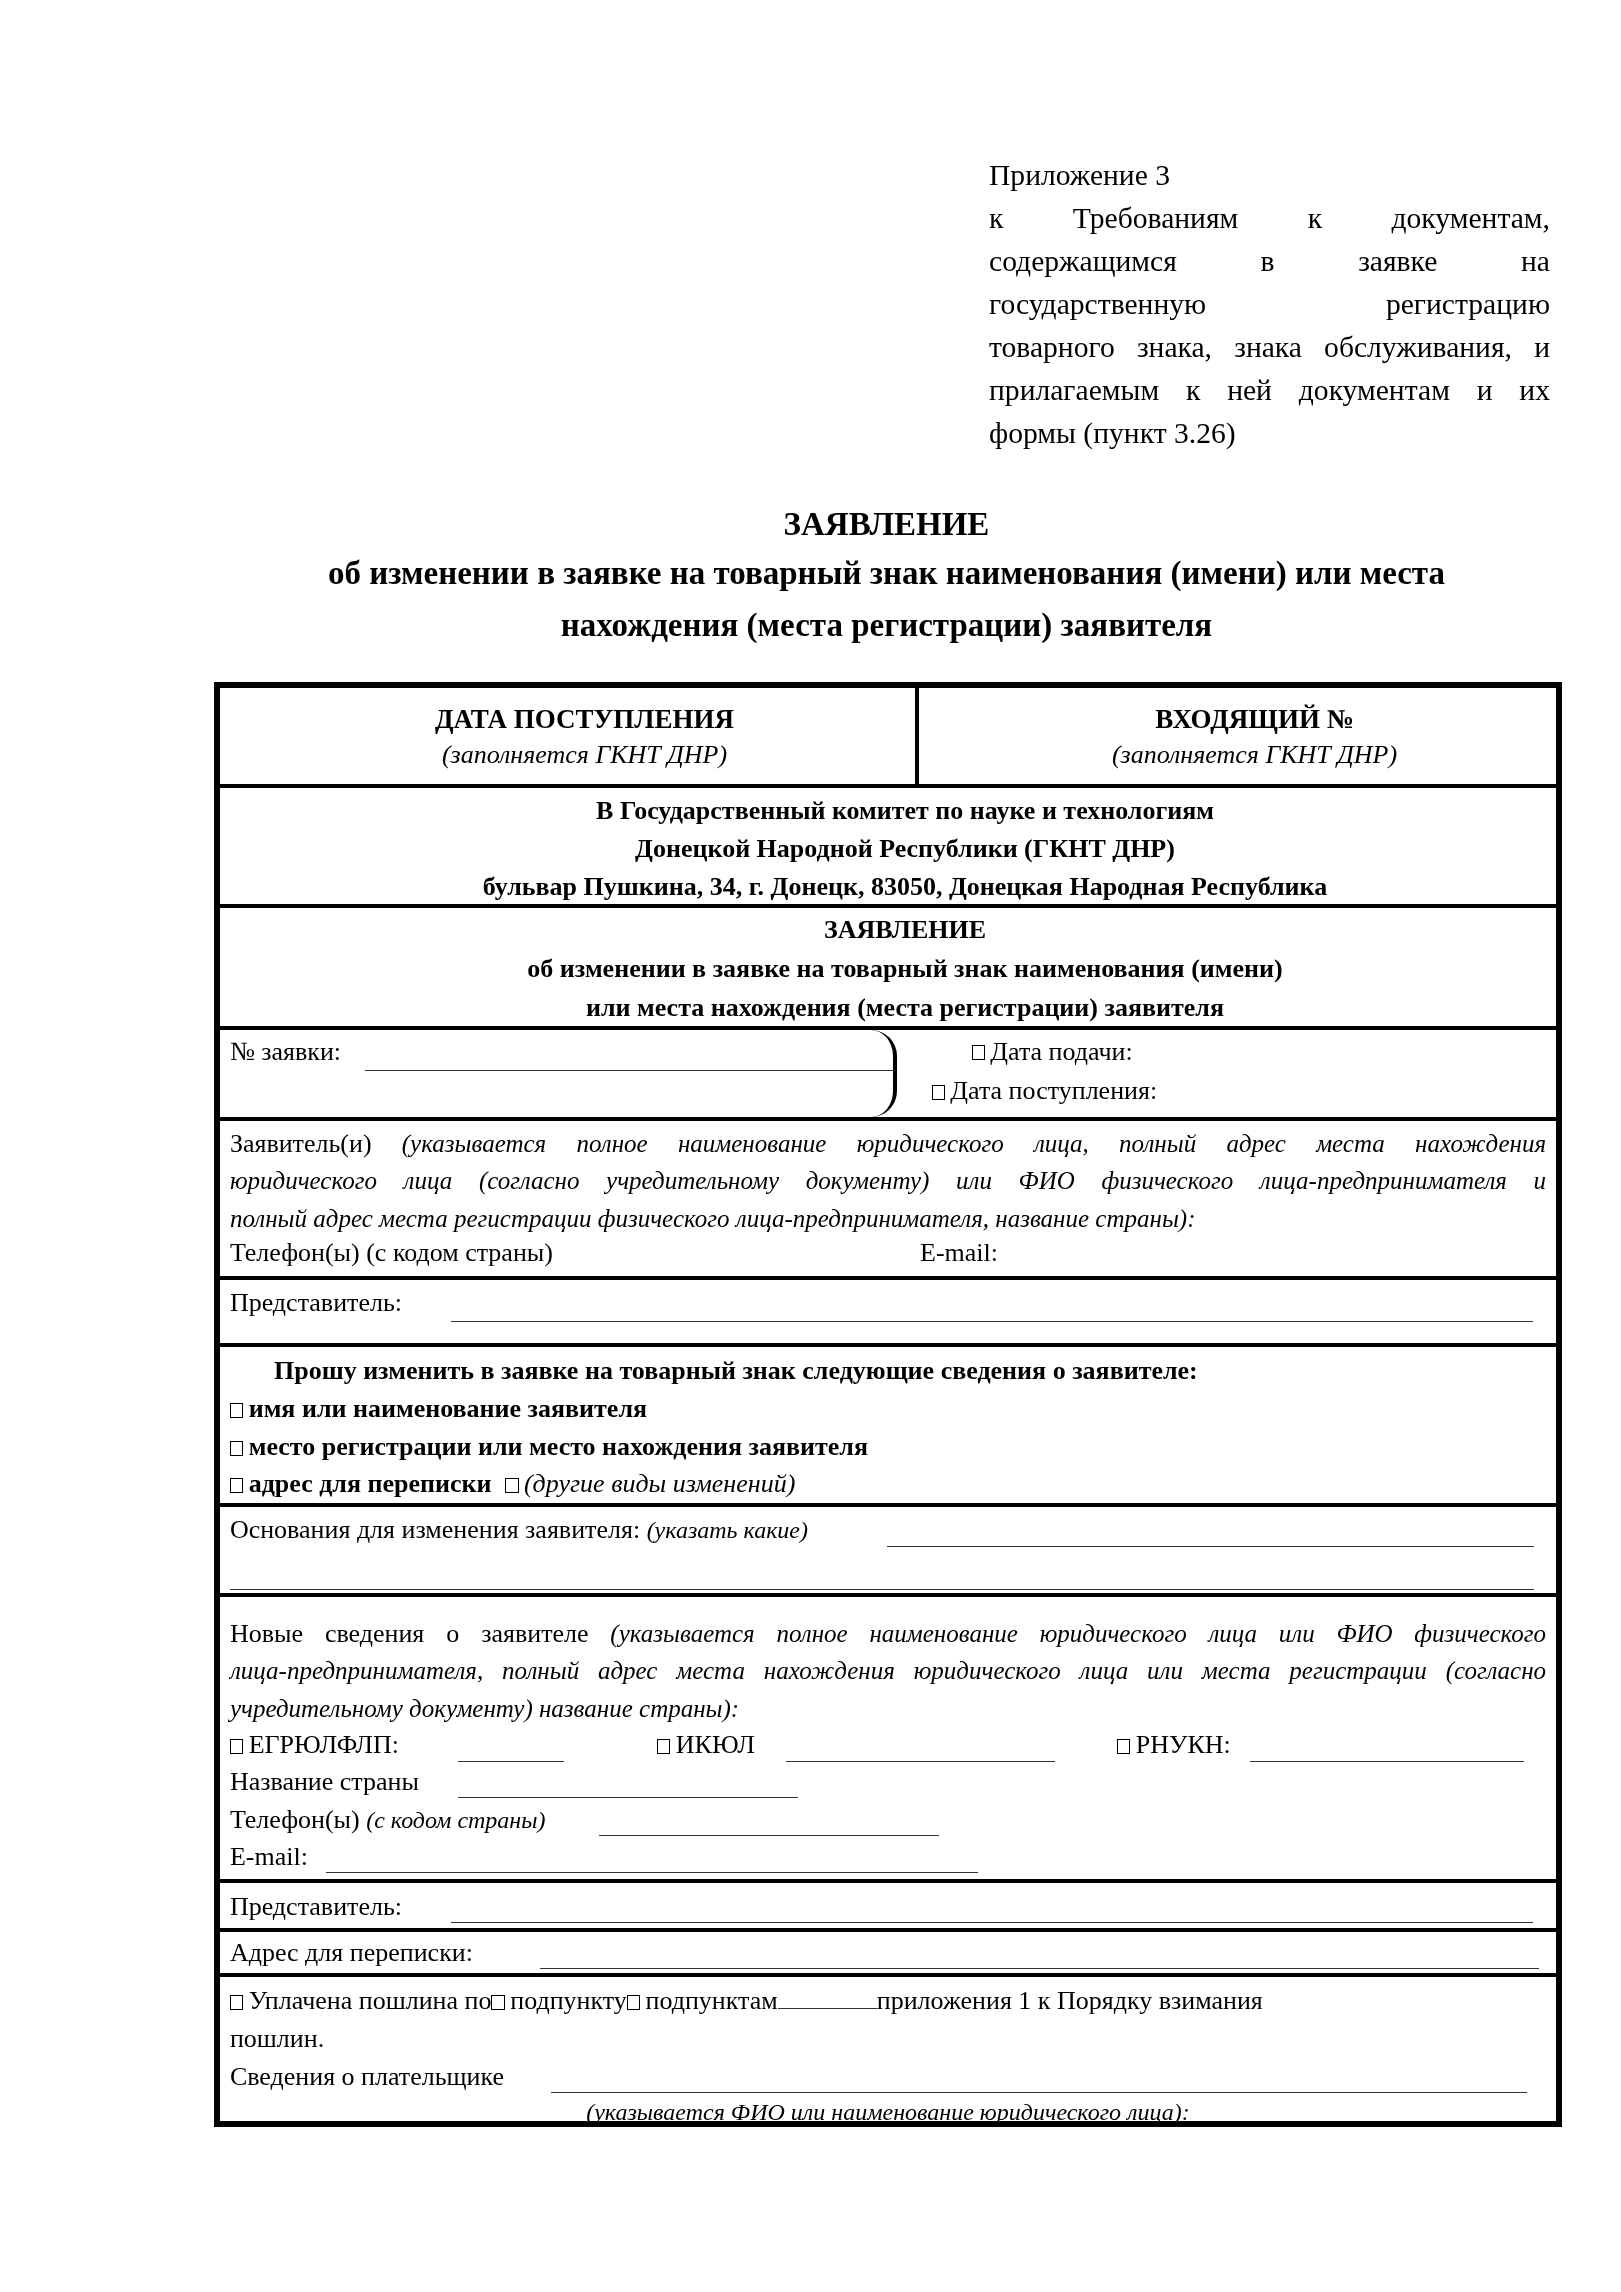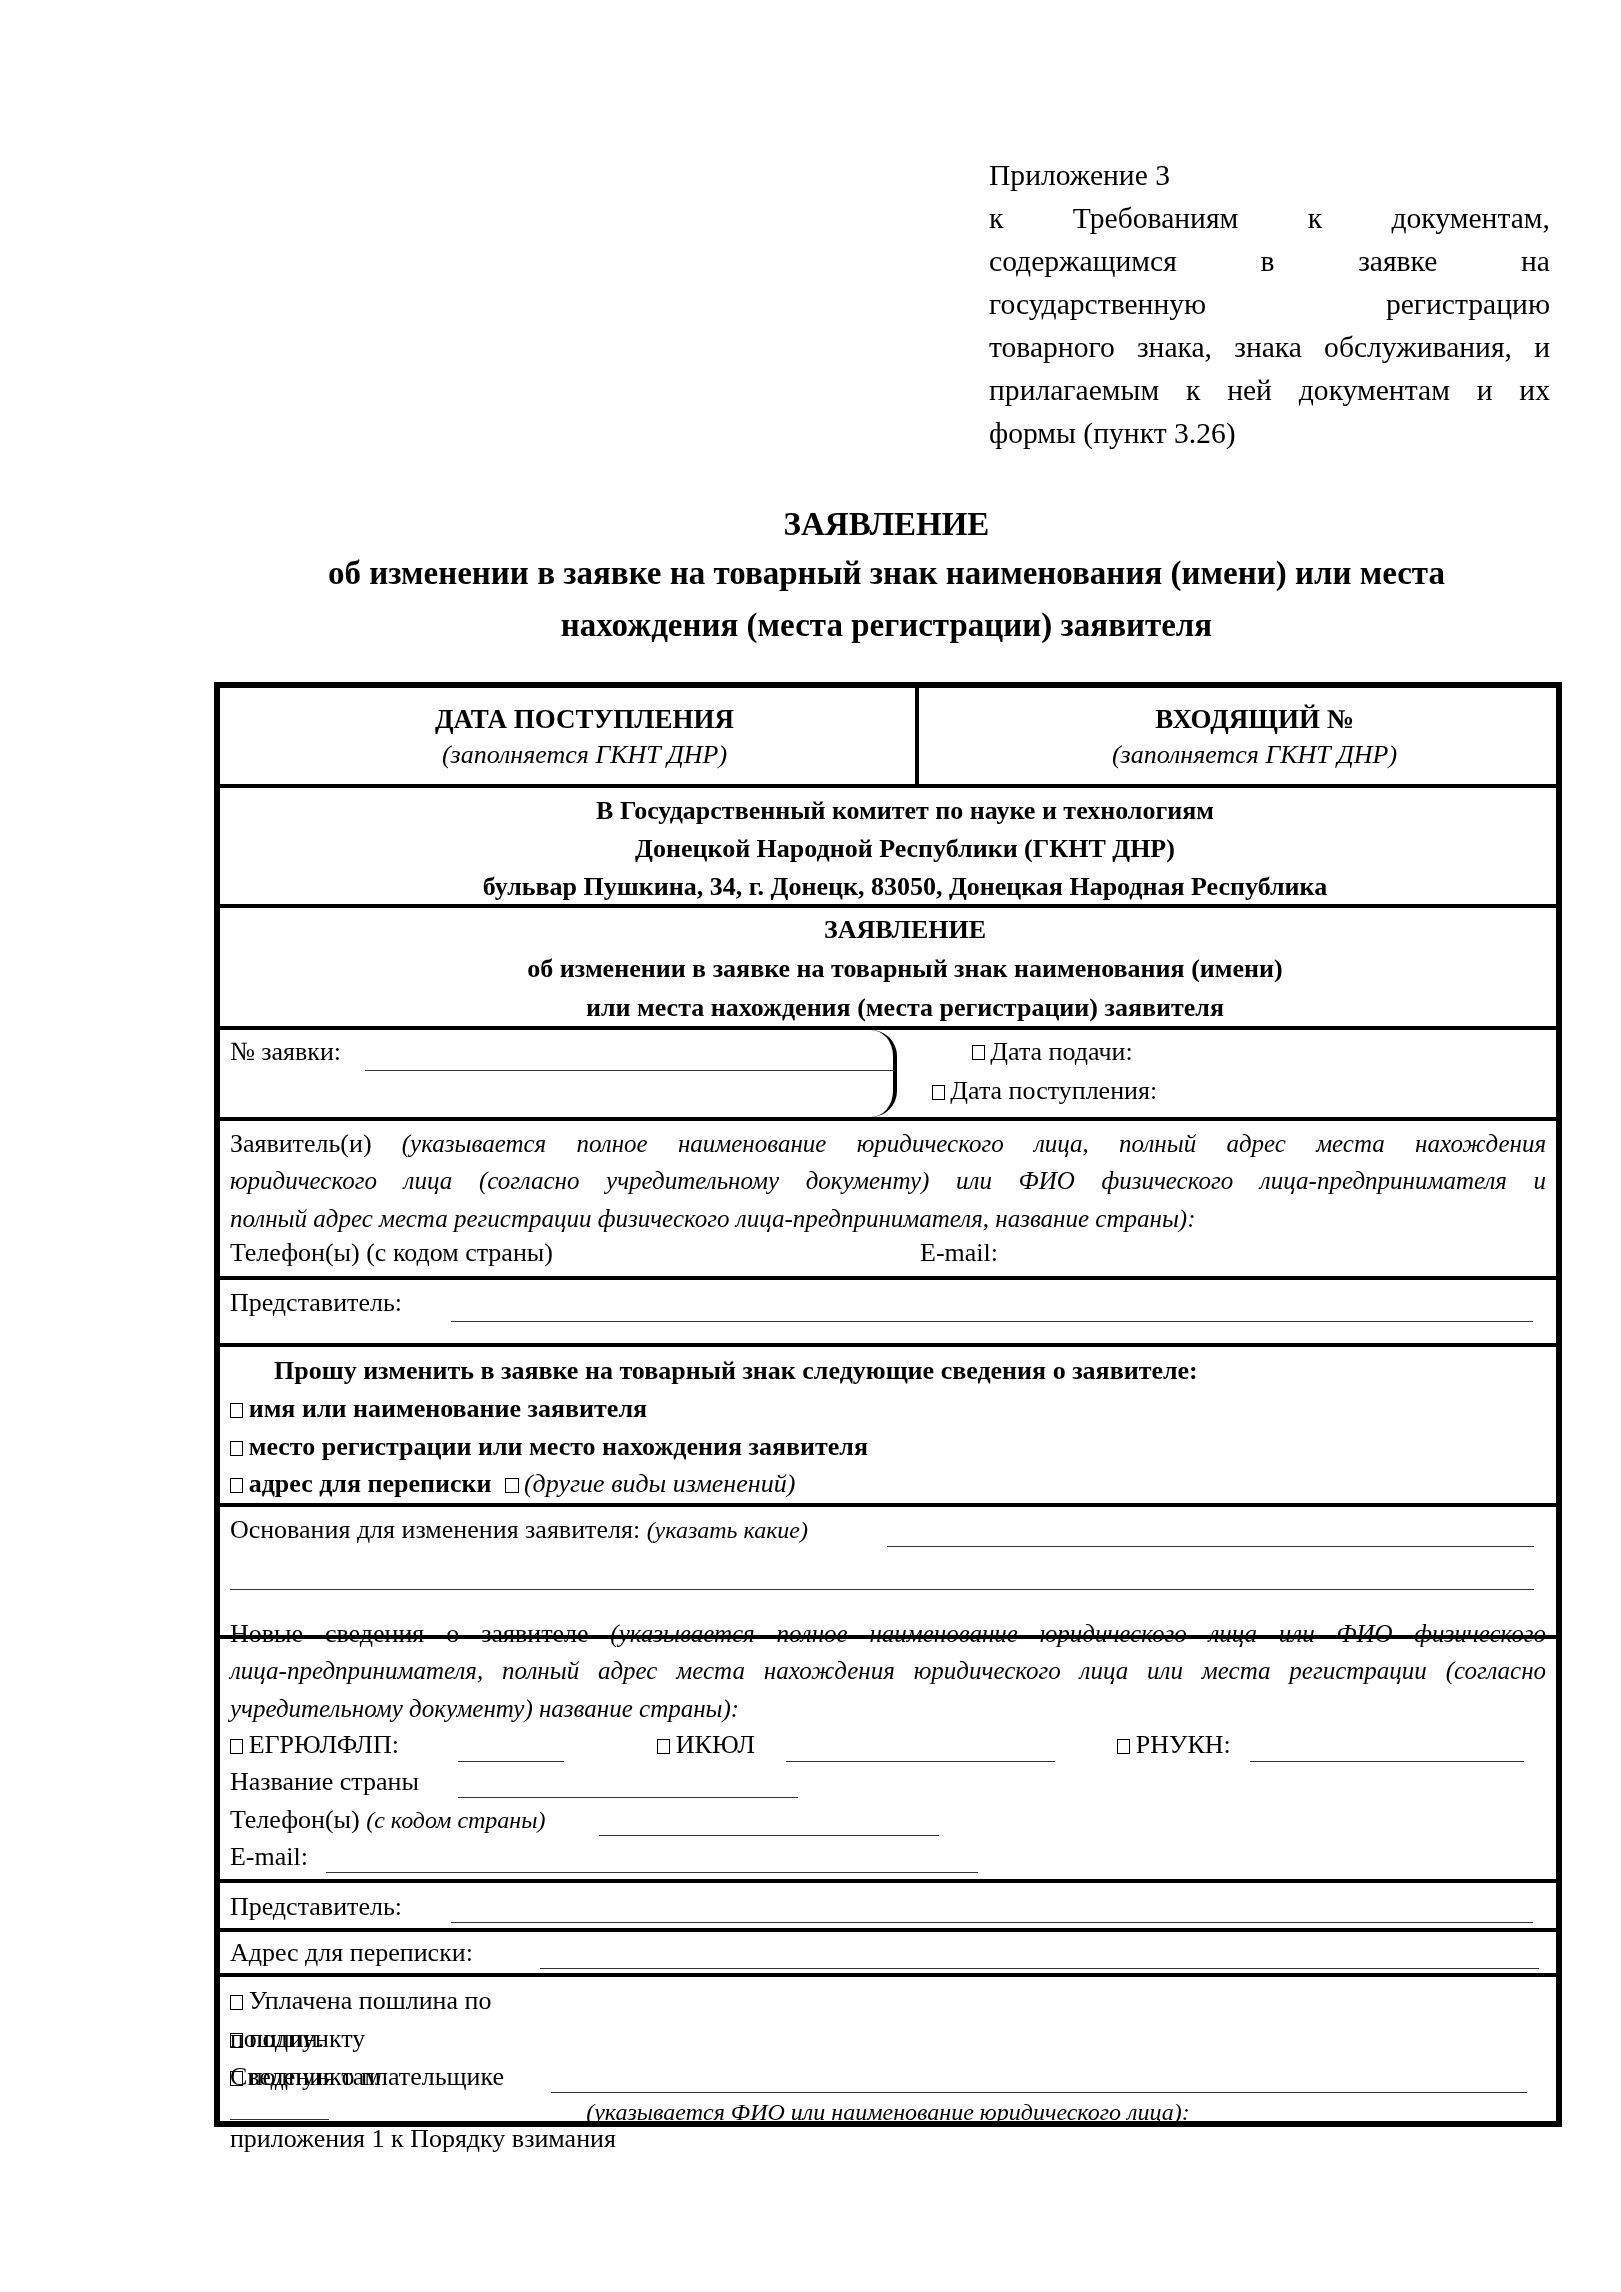--- a/index.html
+++ b/index.html
@@ -123,21 +123,21 @@
     </div>
     <div class="txt" style="left:9.9px; top:81px; line-height:38px;">
       <span class="box"></span><span>место регистрации или место нахождения заявителя</span>
     </div>
     <div class="txt" style="left:9.9px; top:118px; line-height:38px;">
       <span class="box"></span><span>адрес для переписки</span>
       <span class="box" style="margin-left:7.2px;"></span><span class="i" style="font-weight:normal;">(другие виды изменений)</span>
     </div>
   </div>
 
-  <div class="row fs29" style="top:819px; height:132px;">
+  <div class="row fs29" style="top:819px; height:90px;">
     <span class="txt" style="left:9.9px; top:3.6px; line-height:38px;">
       <span>Основания для изменения заявителя:</span>
       <span class="i fs27">(указать какие)</span>
     </span>
     <span class="txt uline" style="left:667px; top:14.3px; width:647px; height:25px;"></span>
     <span class="txt uline" style="left:9.9px; top:57px; width:1304px; height:25px;"></span>
   </div>
 
   <div class="row" style="top:923px; height:272px;">
     <div class="txt just fs28" style="left:9.9px; right:9.9px; top:3.6px; line-height:38px;">
@@ -179,21 +179,21 @@
     <span class="txt" style="left:9.9px; top:3.6px; line-height:38px;">Представитель:</span>
     <span class="txt uline" style="left:231px; top:12.5px; width:1082px; height:25px;"></span>
   </div>
 
   <div class="row fs29" style="top:1244px; height:45px;">
     <span class="txt" style="left:9.9px; top:1.8px; line-height:38px;">Адрес для переписки:</span>
     <span class="txt uline" style="left:320px; top:10.7px; width:999px; height:25px;"></span>
   </div>
 
   <div class="row last fs29" style="top:1289px; bottom:0;">
-    <div class="txt" style="left:9.9px; right:9.9px; top:5.4px; line-height:38px; display:flex; justify-content:flex-start; align-items:baseline;flex-direction:column;">
+    <div class="txt" style="left:9.9px; right:9.9px; top:5.4px; line-height:38px; display:flex; justify-content:flex-start; align-items:baseline;">
       <span><span class="box"></span><span>Уплачена пошлина по</span></span>
       <span><span class="box"></span><span>подпункту</span></span>
       <span><span class="box"></span><span>подпунктам</span></span>
       <span class="uline" style="width:99px; height:23px;"></span>
       <span>приложения 1 к Порядку взимания</span>
     </div>
     <span class="txt" style="left:9.9px; top:43px; line-height:38px;">пошлин.</span>
     <span class="txt" style="left:9.9px; top:81px; line-height:38px;">Сведения о плательщике</span>
     <span class="txt uline" style="left:331px; top:90px; width:976px; height:25px;"></span>
     <span class="txt i fs27" style="left:0; right:0; top:118px; line-height:34px; text-align:center;">(указывается ФИО или наименование юридического лица):</span>

